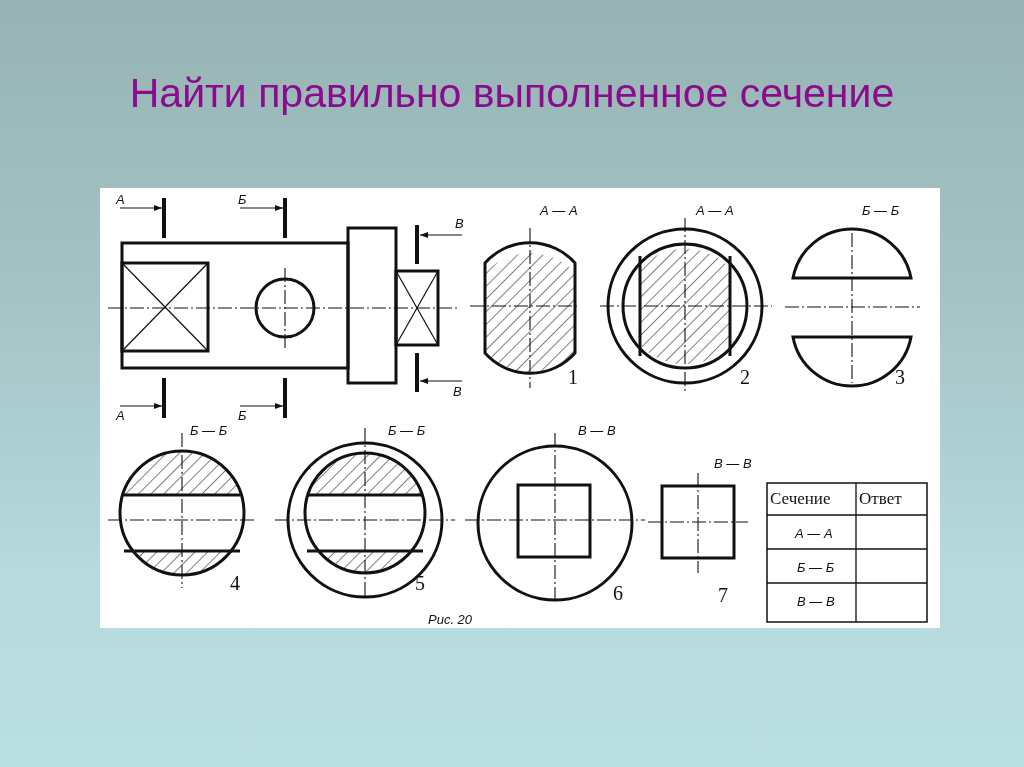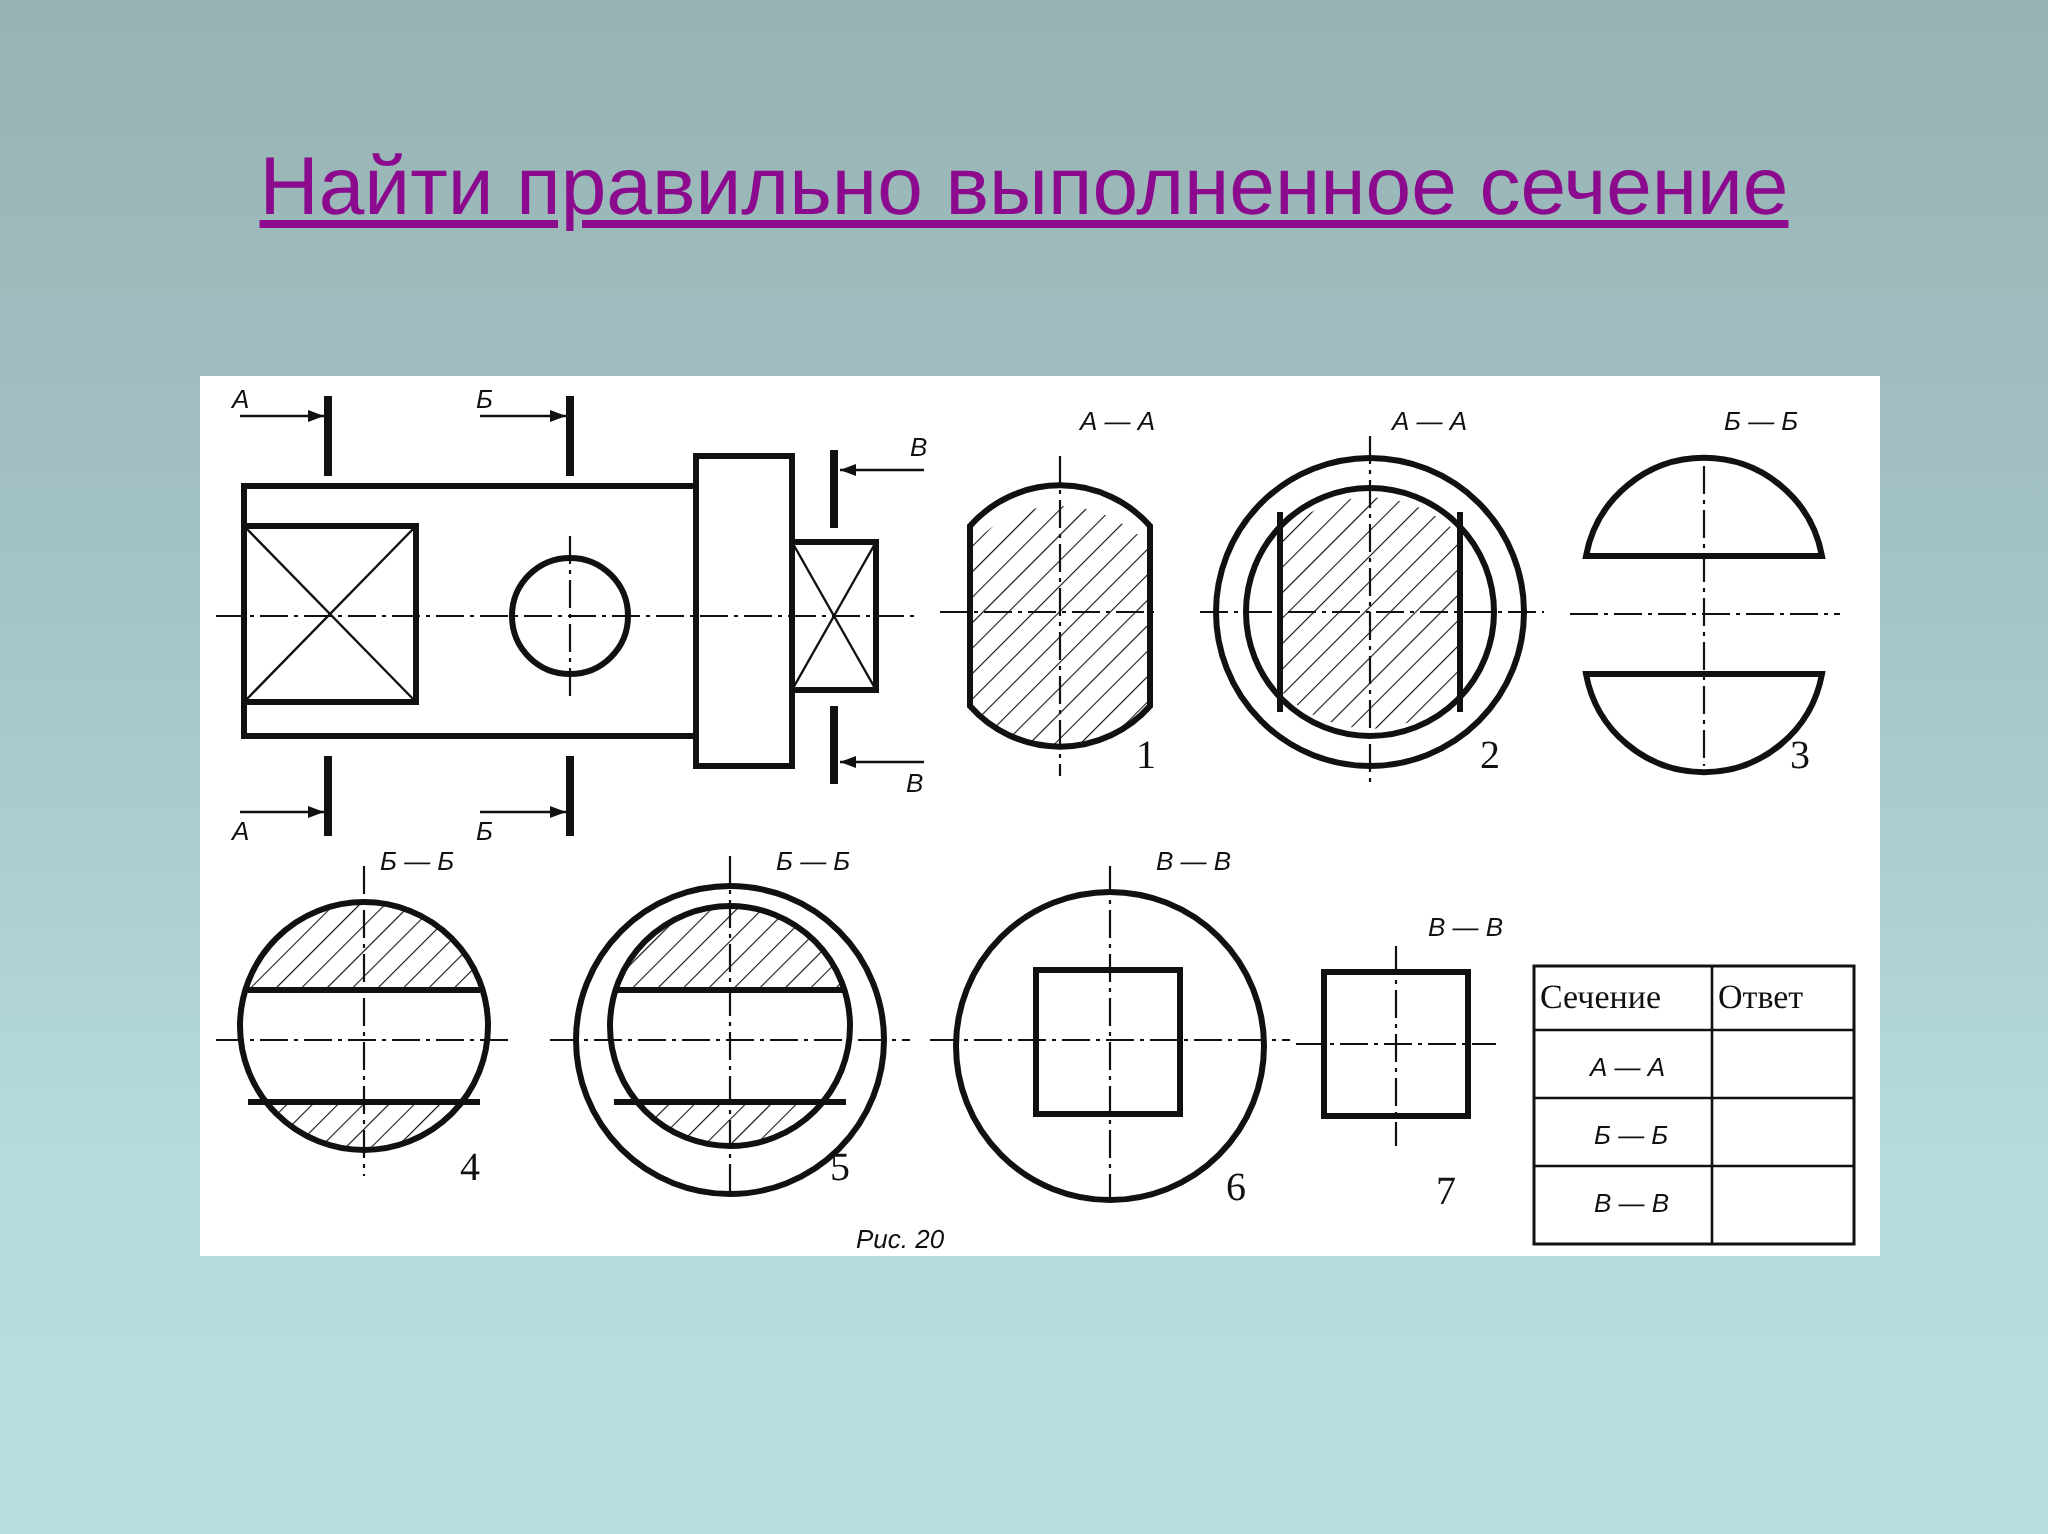--- a/index.html
+++ b/index.html
@@ -6,21 +6,21 @@
     body {
       width: 1024px; height: 767px; overflow: hidden;
       background: linear-gradient(to bottom, #97b3b4 0%, #a5c4c6 40%, #b6dadd 75%, #badfe2 100%);
       font-family: "Liberation Sans", sans-serif;
       position: relative;
     }
     .title {
       position: absolute; left: 0; top: 70px; width: 1024px;
       text-align: center; color: #8b0a8d;
       font-family: "Liberation Sans", sans-serif;
-      font-size: 41px; letter-spacing: 0px; text-decoration: underline;
+      font-size: 41px; letter-spacing: 0px;
     }
     .figure-panel {
       position: absolute; left: 100px; top: 188px; width: 840px; height: 440px;
       background: #ffffff;
     }
     svg { position: absolute; left: 0; top: 0; }
     .lbl { font-family: "Liberation Sans", sans-serif; font-style: italic; font-size: 13px; fill: #111; }
     .num { font-family: "Liberation Serif", serif; font-size: 20px; fill: #111; }
     .tbl { font-family: "Liberation Serif", serif; font-size: 17px; fill: #111; }
     .thick { stroke: #111; stroke-width: 3; fill: none; }

